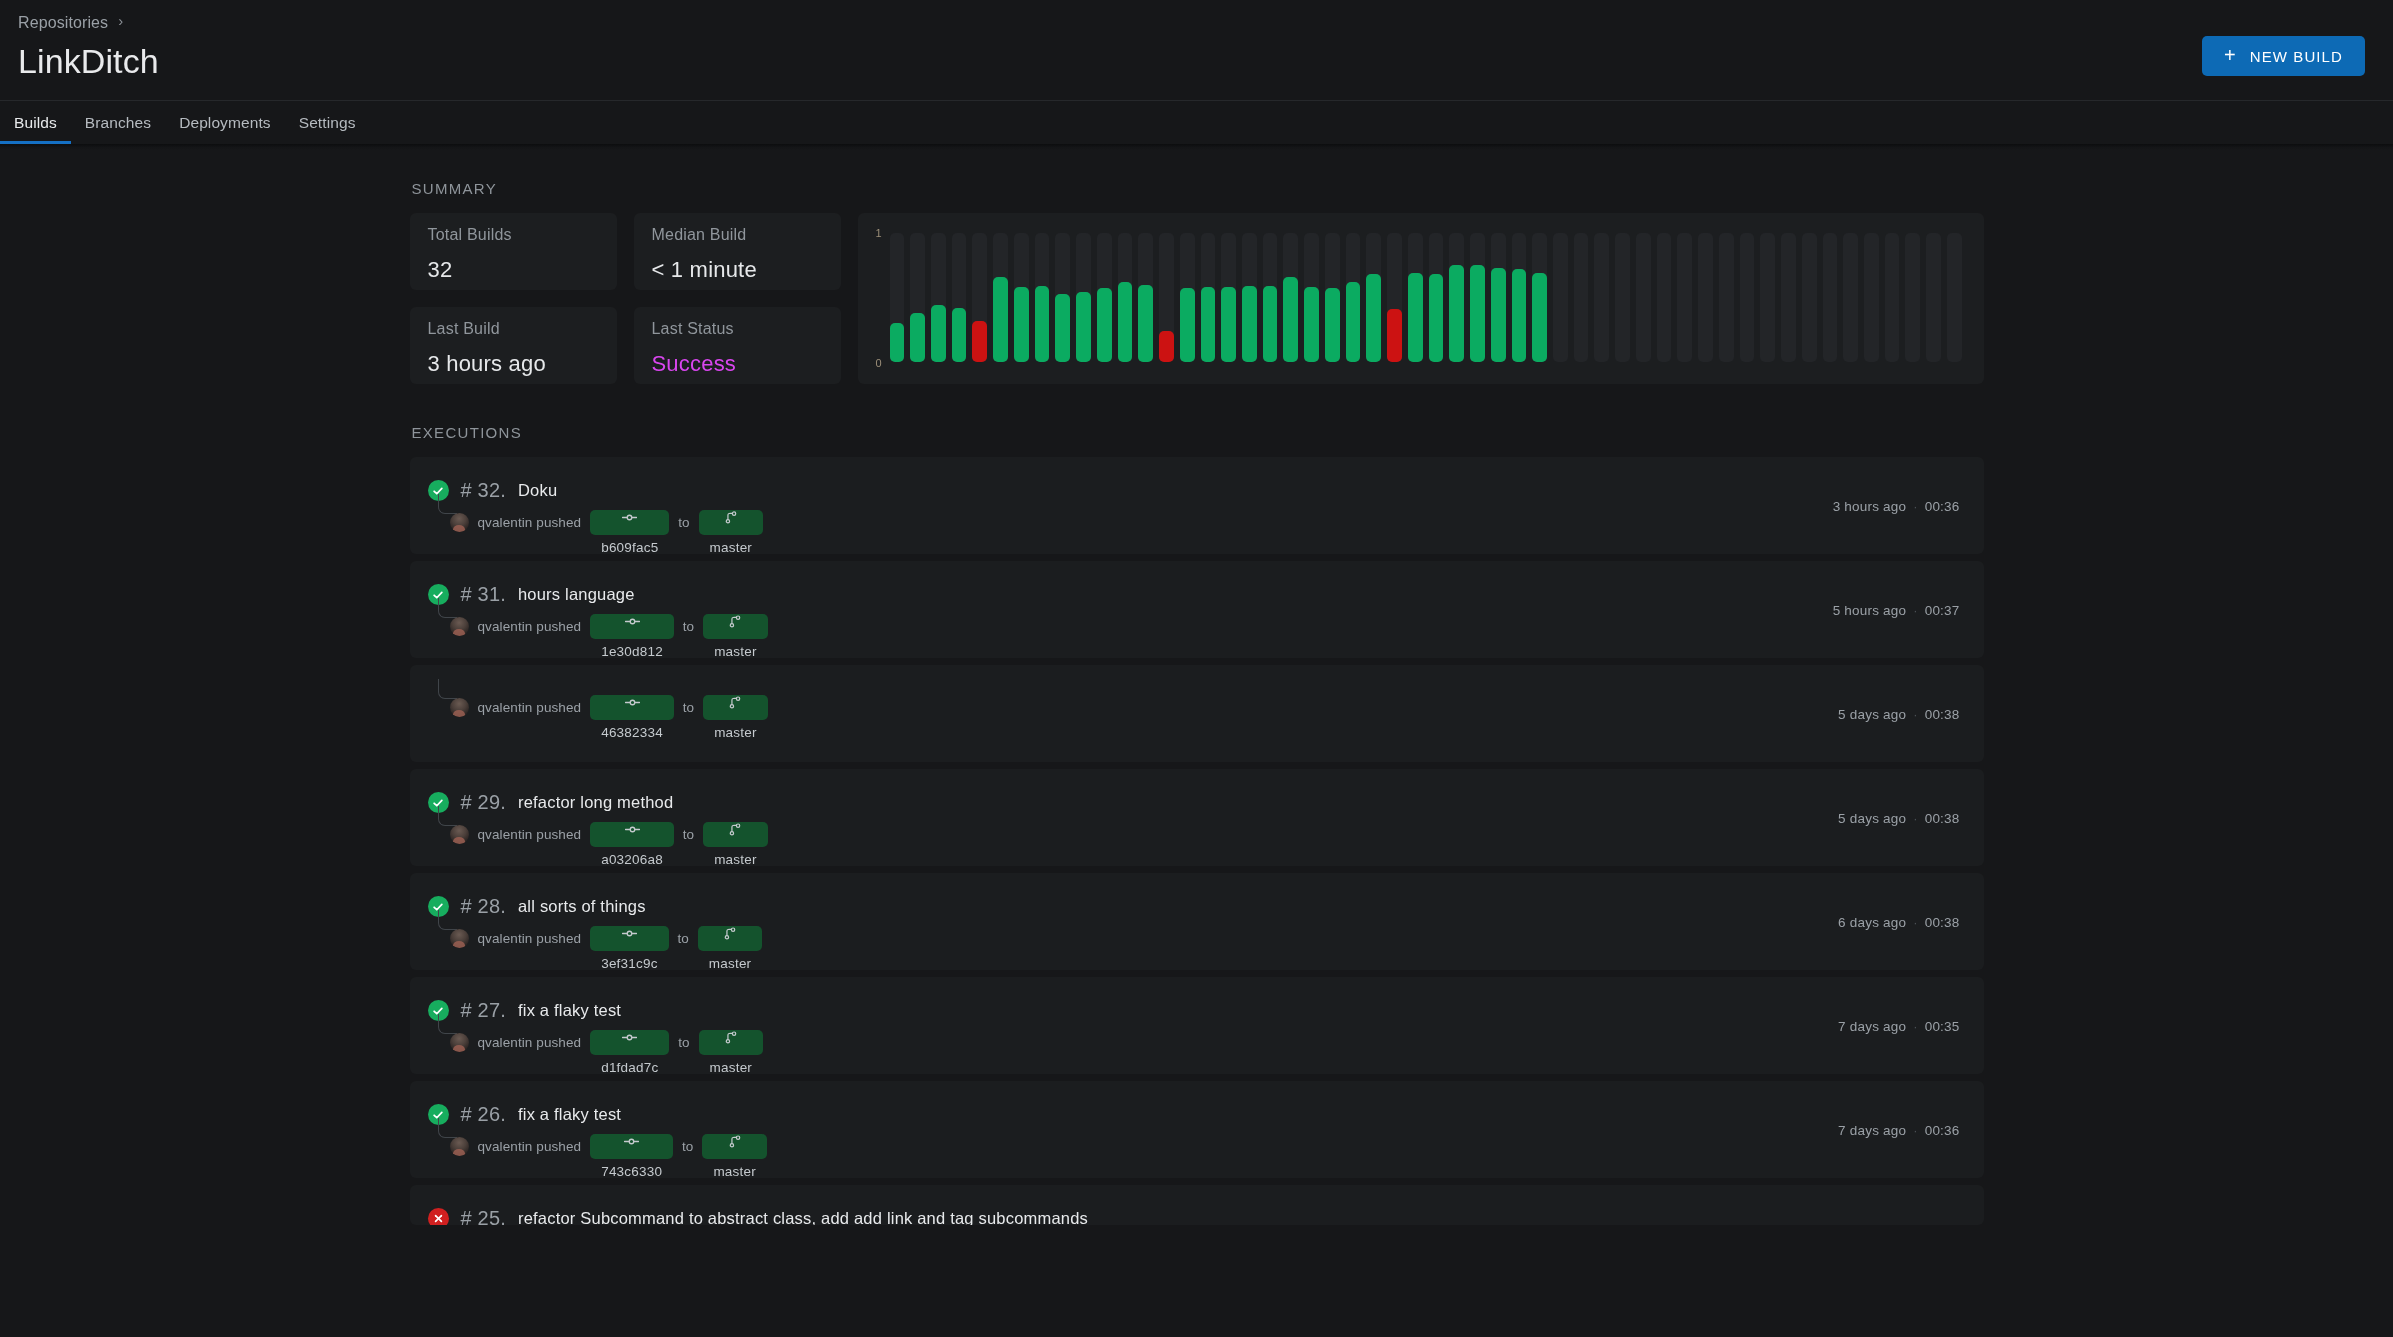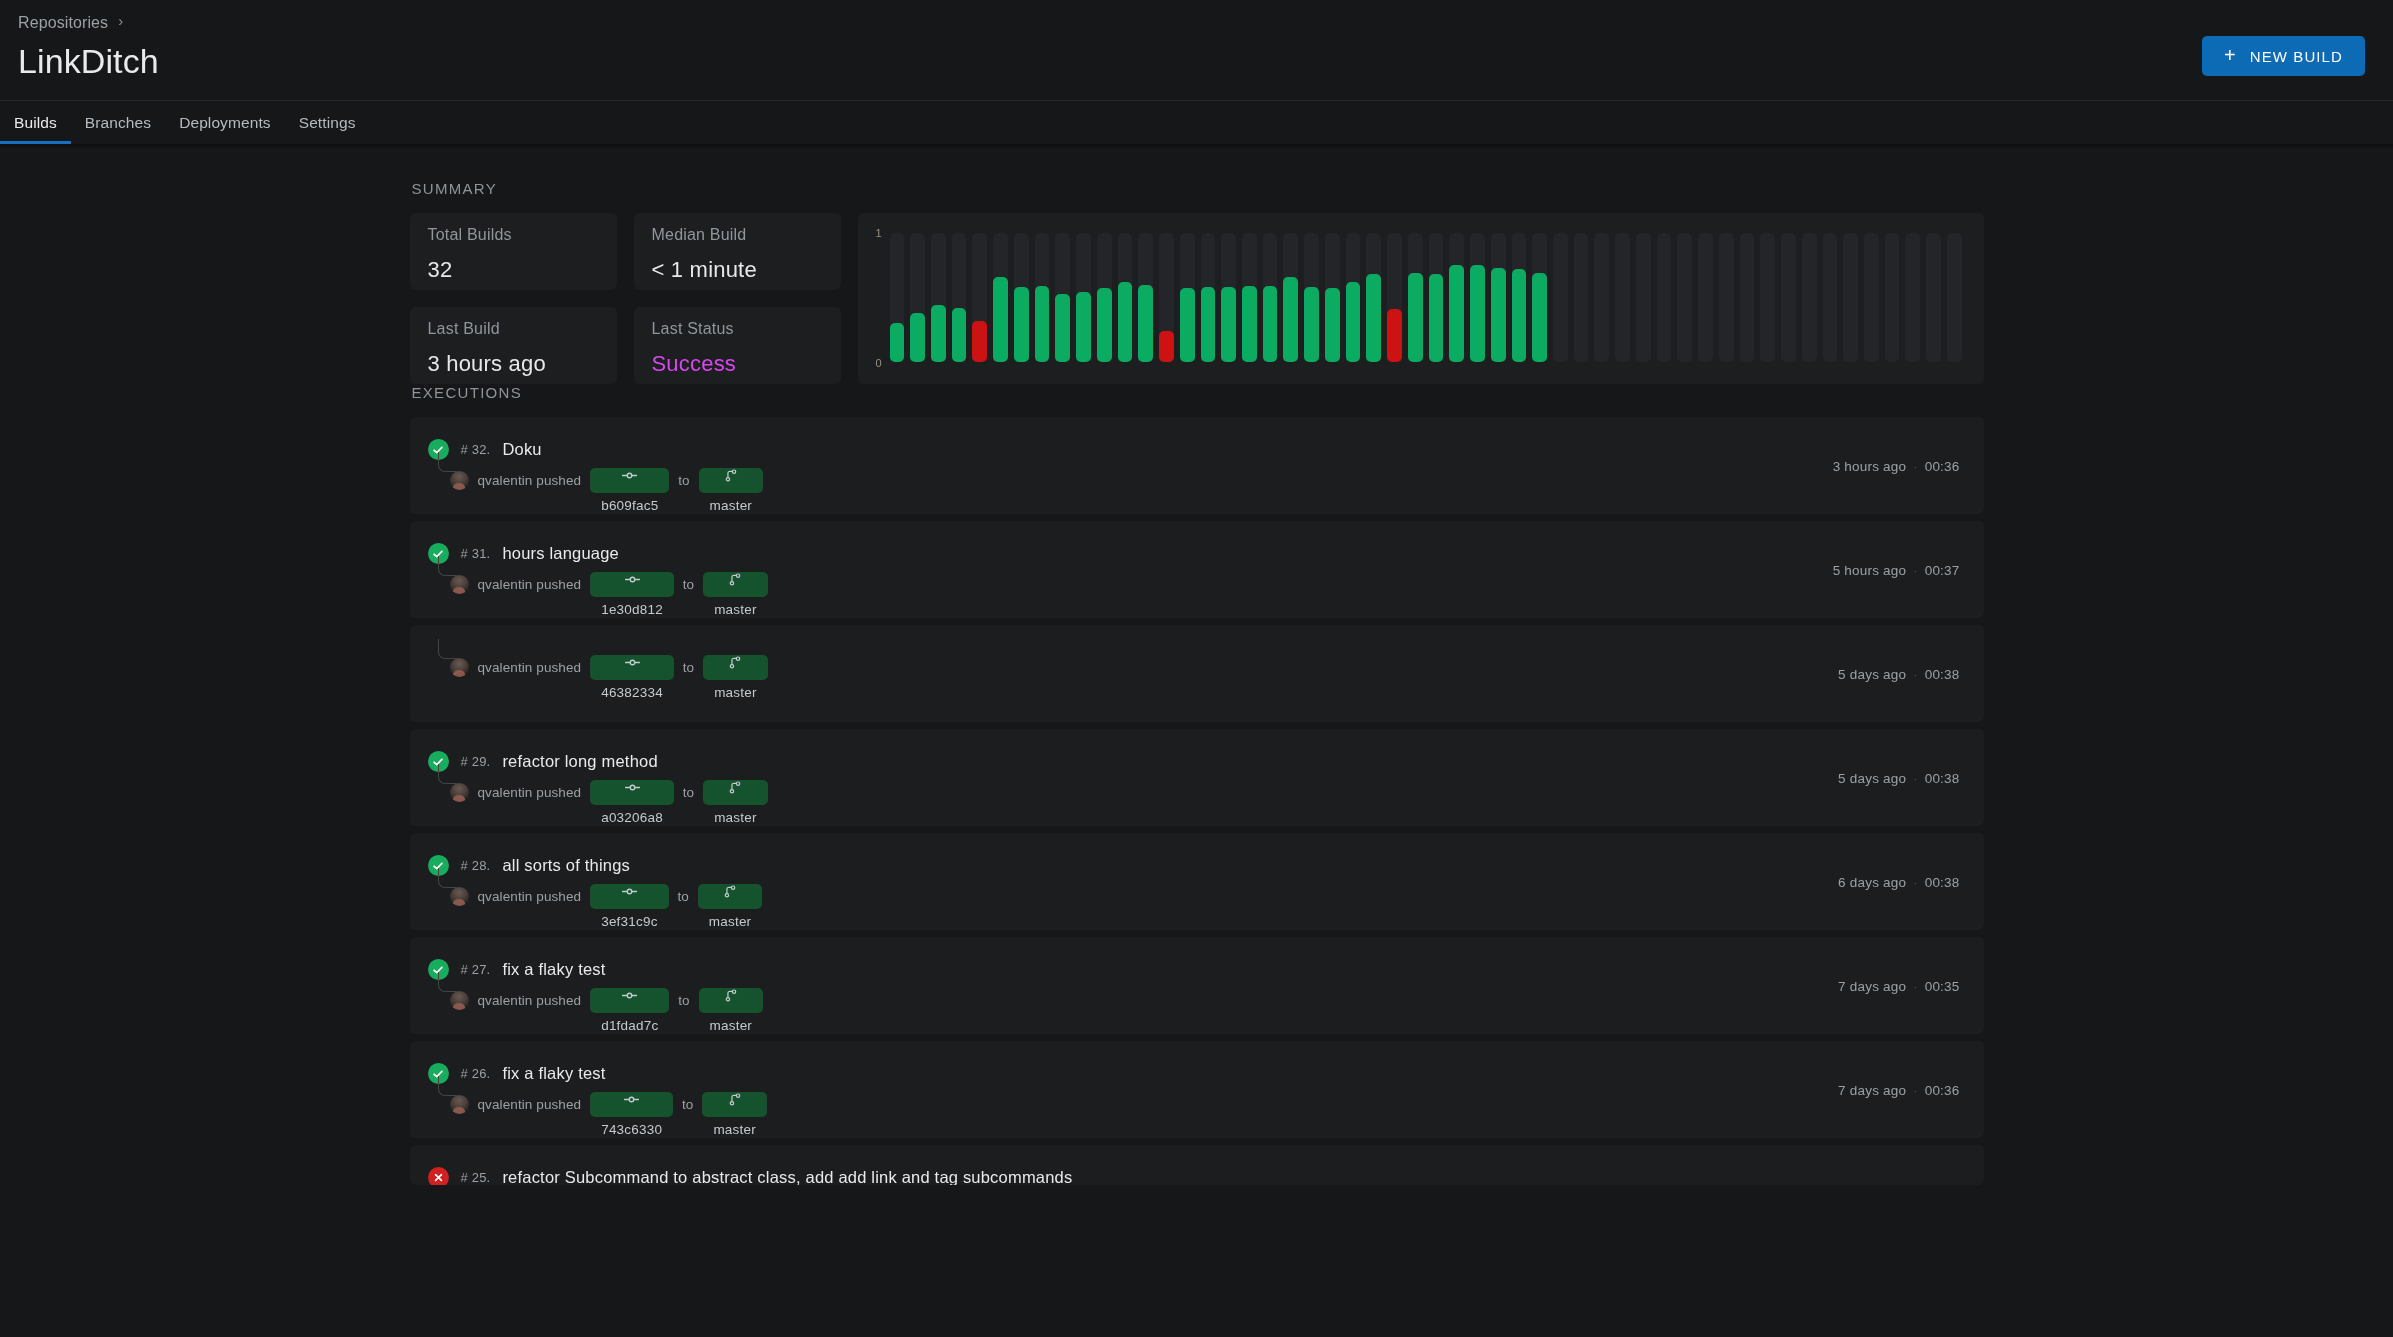--- a/index.html
+++ b/index.html
@@ -202,21 +202,21 @@
   }
   .bar-fill {
     position: absolute;
     left: 0; right: 0; bottom: 0;
     border-radius: 5px;
   }
   .bar-fill.success { background: #0bab61; }
   .bar-fill.failure { background: #cc1212; }
 
   
-  .exec-head { }
+  .exec-head { margin-top: 40px; }
   .exec-list { display: flex; flex-direction: column; gap: 7px; }
   .exec-row {
     background: #1b1d1f;
     border-radius: 6px;
     height: 97px;
     position: relative;
     padding: 22px 0 0 18px;
     cursor: pointer;
   }
   .exec-top {
@@ -231,21 +231,21 @@
     display: flex;
     align-items: center;
     justify-content: center;
     flex: 0 0 auto;
   }
   .status-badge.success { background: #17ad5e; }
   .status-badge.failure { background: #d02020; }
   .status-badge svg { display: block; }
   .exec-num {
     color: #9aa0a6;
-    font-size: 13px;
+    font-size: 20px;
     letter-spacing: .2px;
     white-space: nowrap;
   }
   .exec-title {
     color: #e8eaec;
     font-size: 16.5px;
     letter-spacing: .2px;
     white-space: nowrap;
   }
   .exec-bottom {

